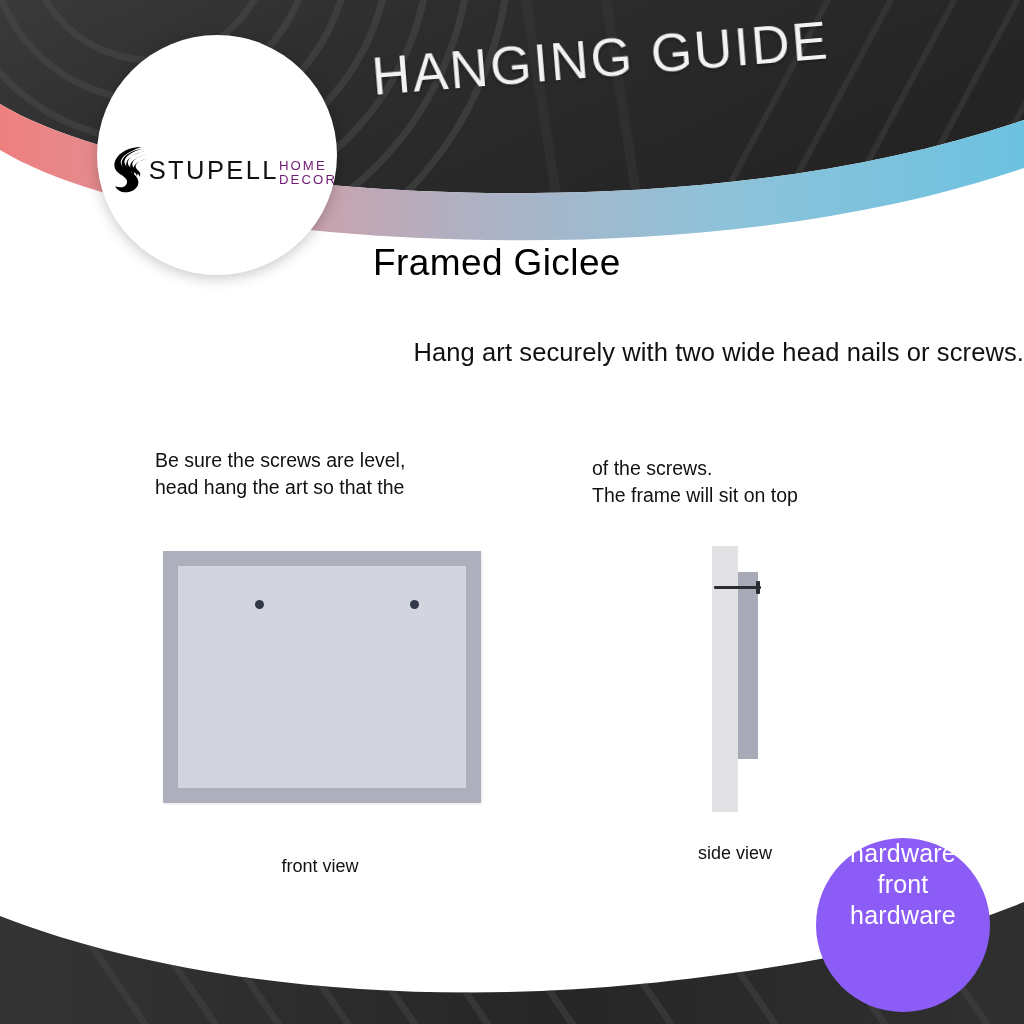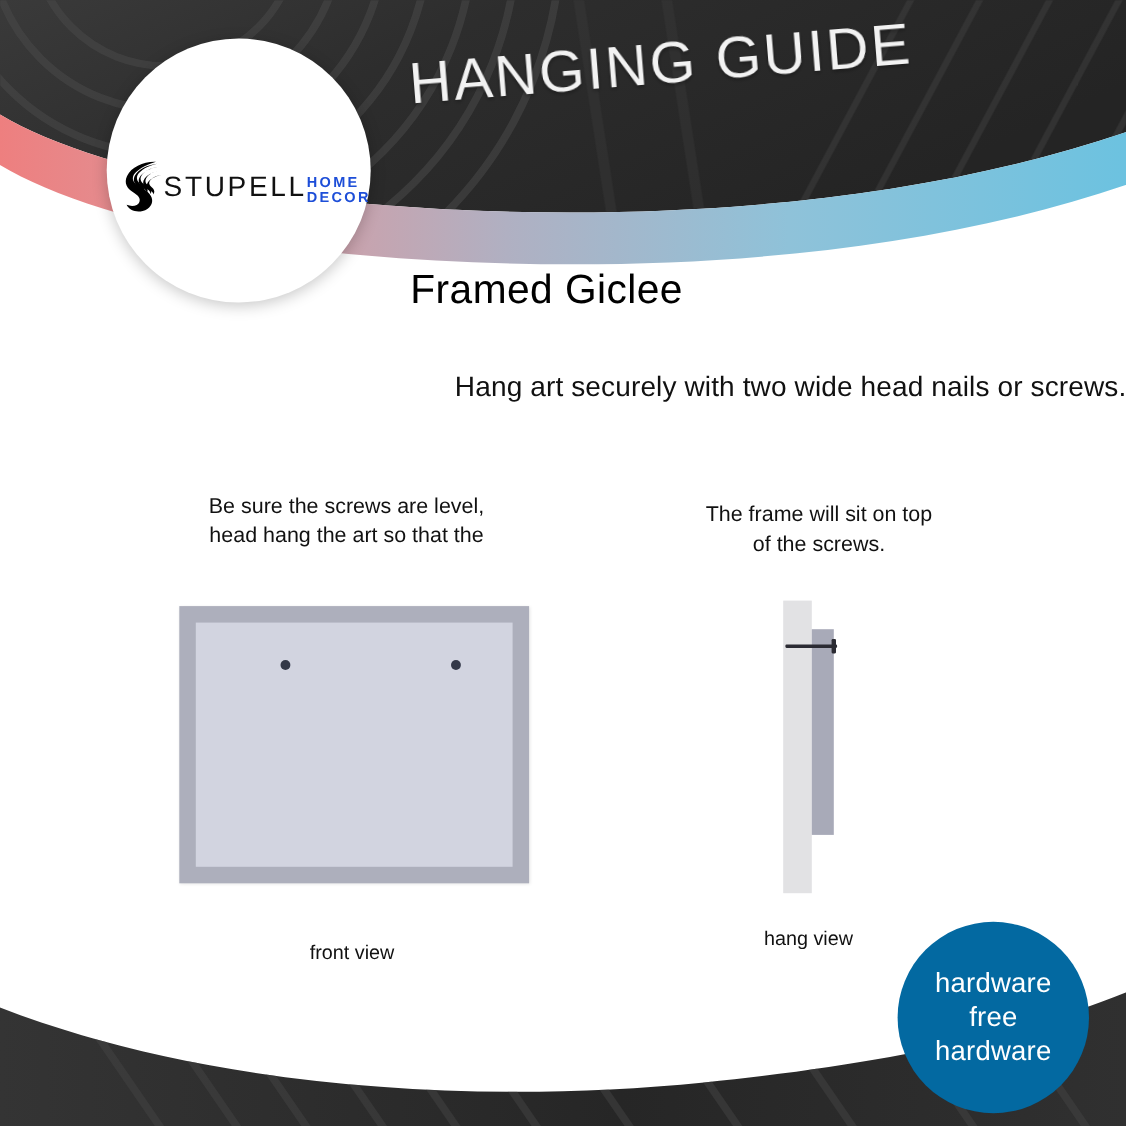--- a/index.html
+++ b/index.html
@@ -55,22 +55,22 @@
     font-size: 25.5px;
     letter-spacing: 2.4px;
     color: #111111;
     font-weight: 400;
     margin-top: 4px;
     line-height: 1;
   }
   .logo-sub {
     font-size: 13.2px;
     letter-spacing: 2.1px;
-    color: #1d4ed8;
-    font-weight: 700;
+    color: #701a75;
+    font-weight: 400;
     margin-top: 7px;
     line-height: 1;
   }
 
   
   .hdr-title {
     position: absolute;
     left: 372px;
     top: 46px;
     width: 520px;
@@ -106,21 +106,20 @@
     color: #111111;
     letter-spacing: 0.1px;
     z-index: 5;
   }
 
   .caption {
     position: absolute;
     font-size: 19.5px;
     line-height: 26.5px;
     color: #111111;
-    text-align: center;
     z-index: 5;
   }
   .caption-left {
     left: 155px;
     top: 447px;
     width: 320px;
   }
   .caption-right {
     left: 592px;
     top: 455px;
@@ -213,25 +212,24 @@
   }
 
   
   .hw-badge {
     position: absolute;
     left: 816px;
     top: 838px;
     width: 174px;
     height: 174px;
     border-radius: 50%;
-    background: #0369a1;
+    background: #8b5cf6;
     display: flex;
     flex-direction: column;
     align-items: center;
-    justify-content: center;
     z-index: 8;
   }
   .hw-line {
     color: #ffffff;
     font-size: 25px;
     line-height: 31px;
     letter-spacing: 0.2px;
     text-align: center;
   }
 </style>
@@ -354,39 +352,39 @@
 
   <div class="product-title">Framed Giclee</div>
   <div class="lead-line">Hang art securely with two wide head nails or screws.</div>
 
   <div class="caption caption-left">
     <div>Be sure the screws are level,</div>
     <div>head hang the art so that the</div>
   </div>
 
   <div class="caption caption-right">
+    <div>of the screws.</div>
     <div>The frame will sit on top</div>
-    <div>of the screws.</div>
   </div>
 
   <div class="front-view">
     <div class="front-view-inner">
       <div class="screw-dot left"></div>
       <div class="screw-dot right"></div>
     </div>
   </div>
   <div class="view-label view-label-front">front view</div>
 
   <div class="side-view">
     <div class="side-wall"></div>
     <div class="side-frame"></div>
     <div class="nail-shaft"></div>
     <div class="nail-head"></div>
   </div>
-  <div class="view-label view-label-side">hang view</div>
+  <div class="view-label view-label-side">side view</div>
 
   <div class="hw-badge">
     <div class="hw-line">hardware</div>
-    <div class="hw-line">free</div>
+    <div class="hw-line">front</div>
     <div class="hw-line">hardware</div>
   </div>
 
 </div>
 
 </body></html>

